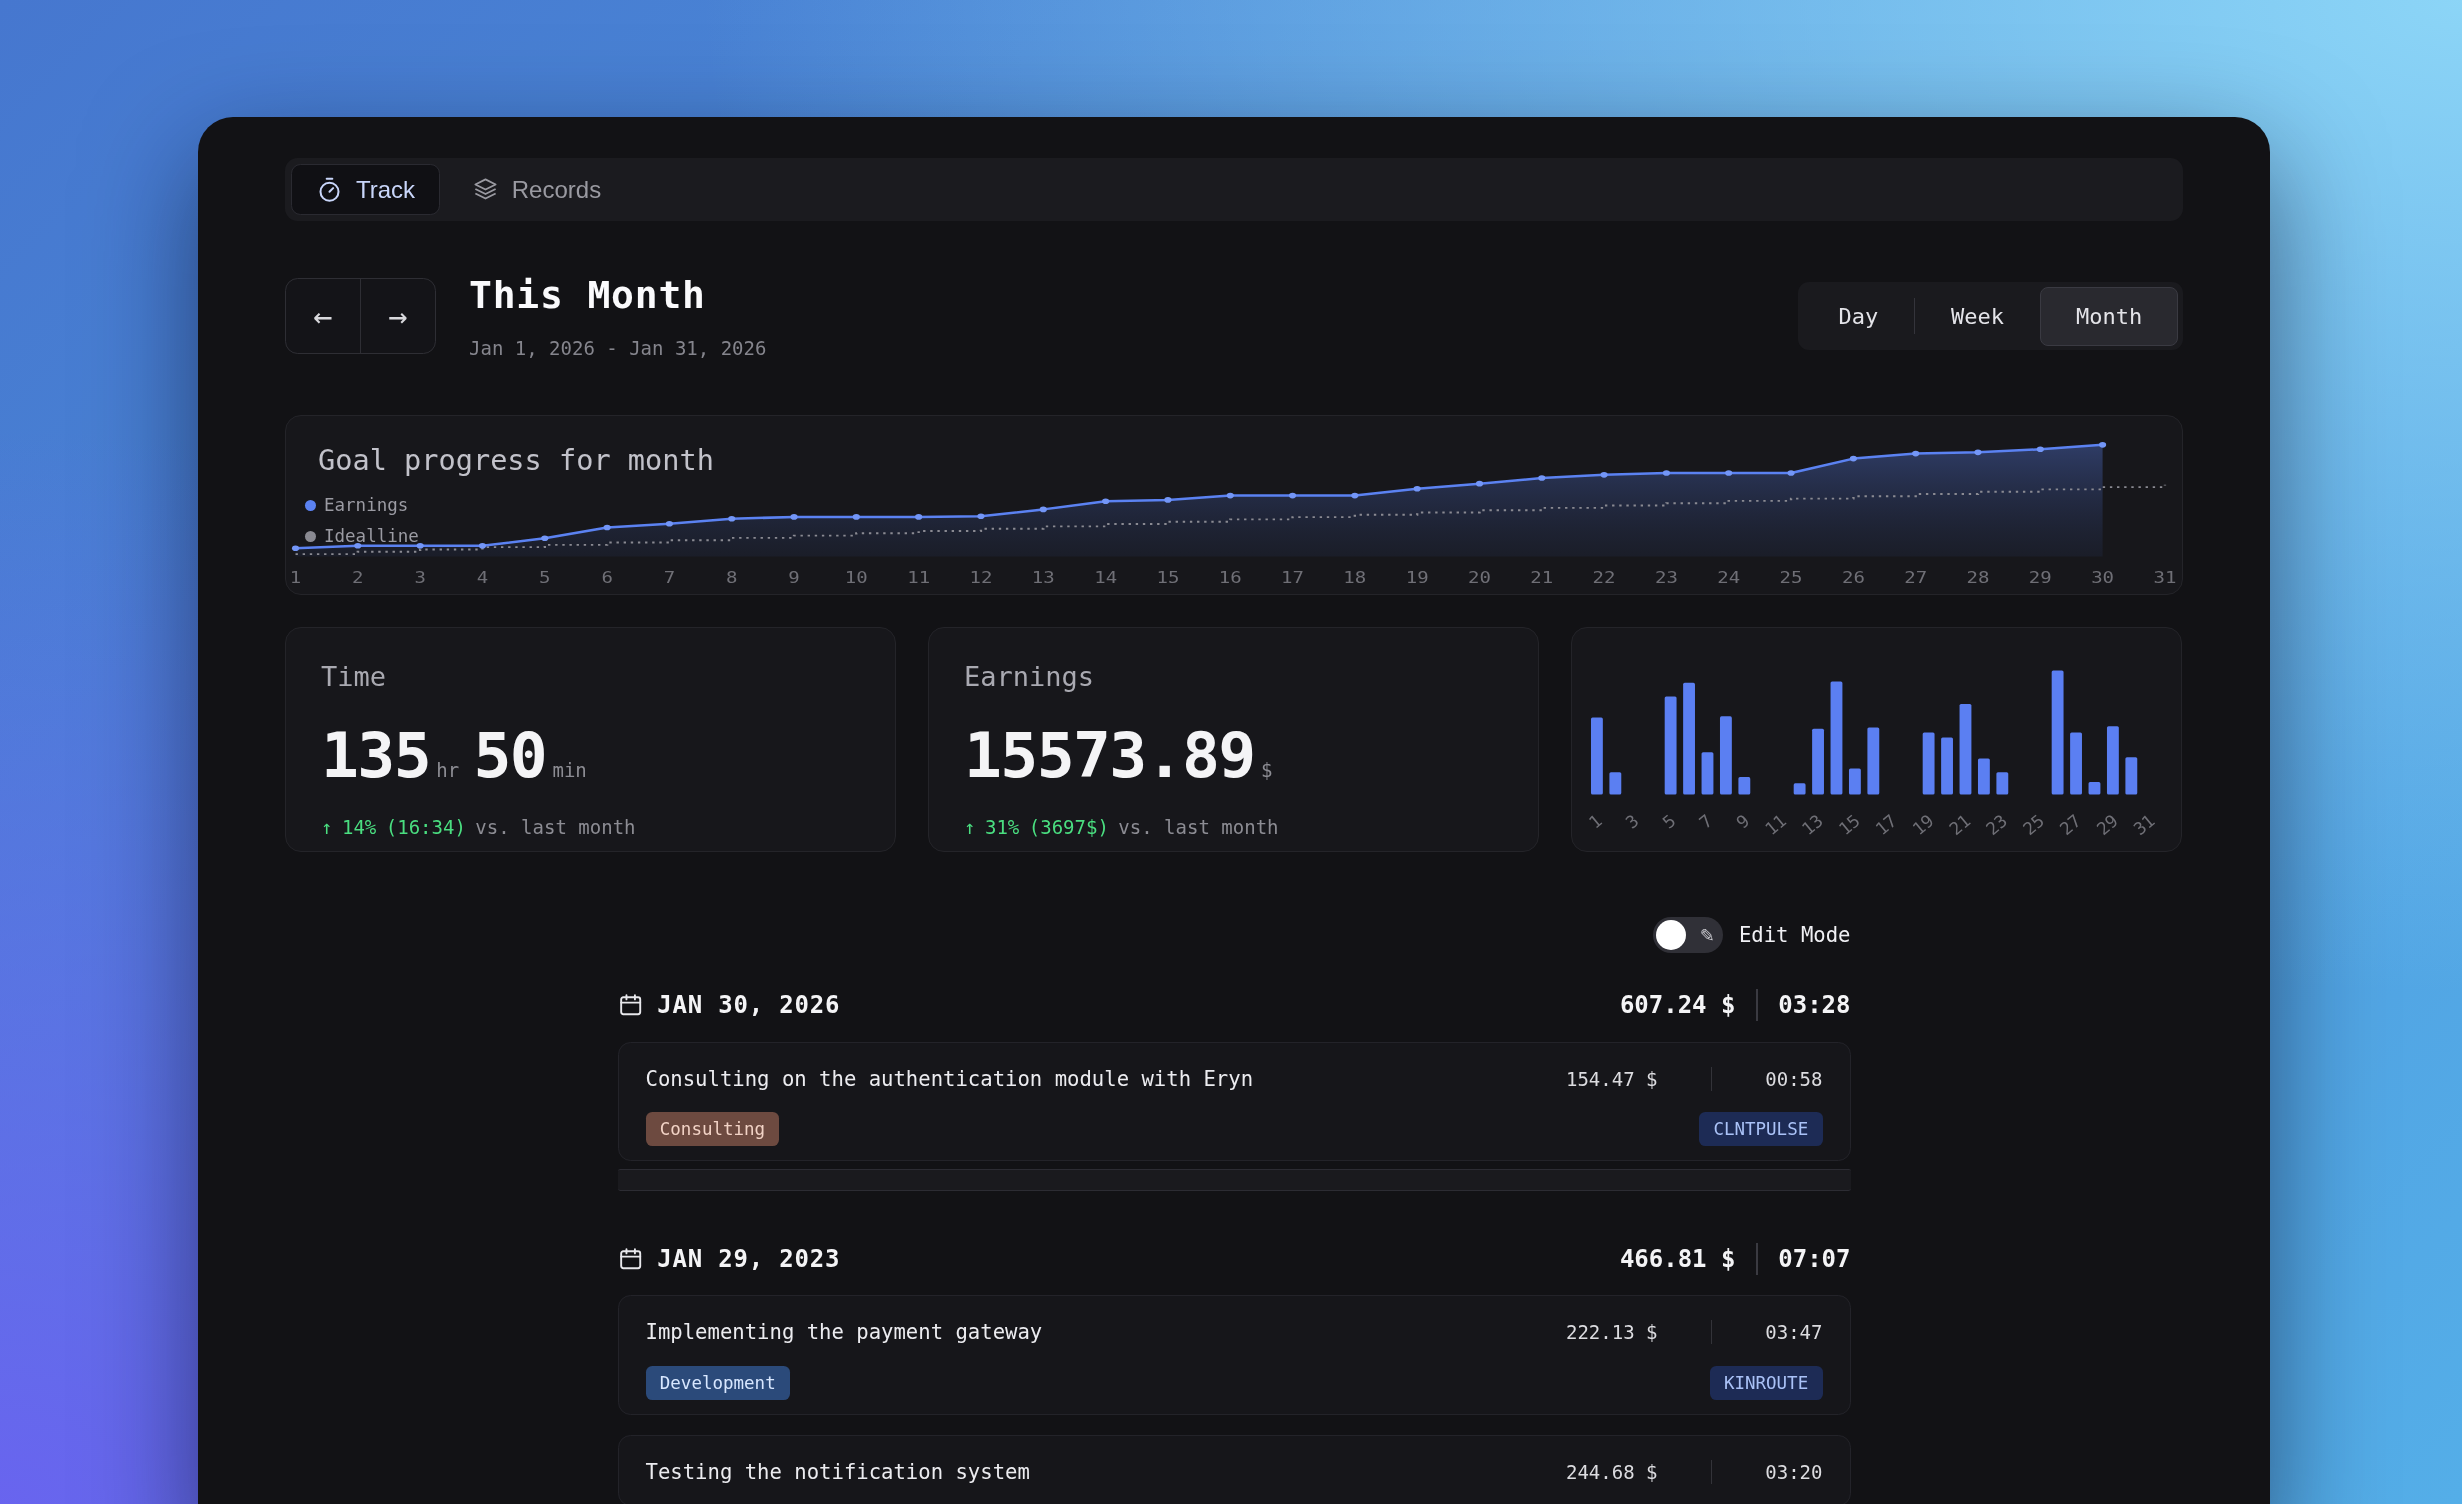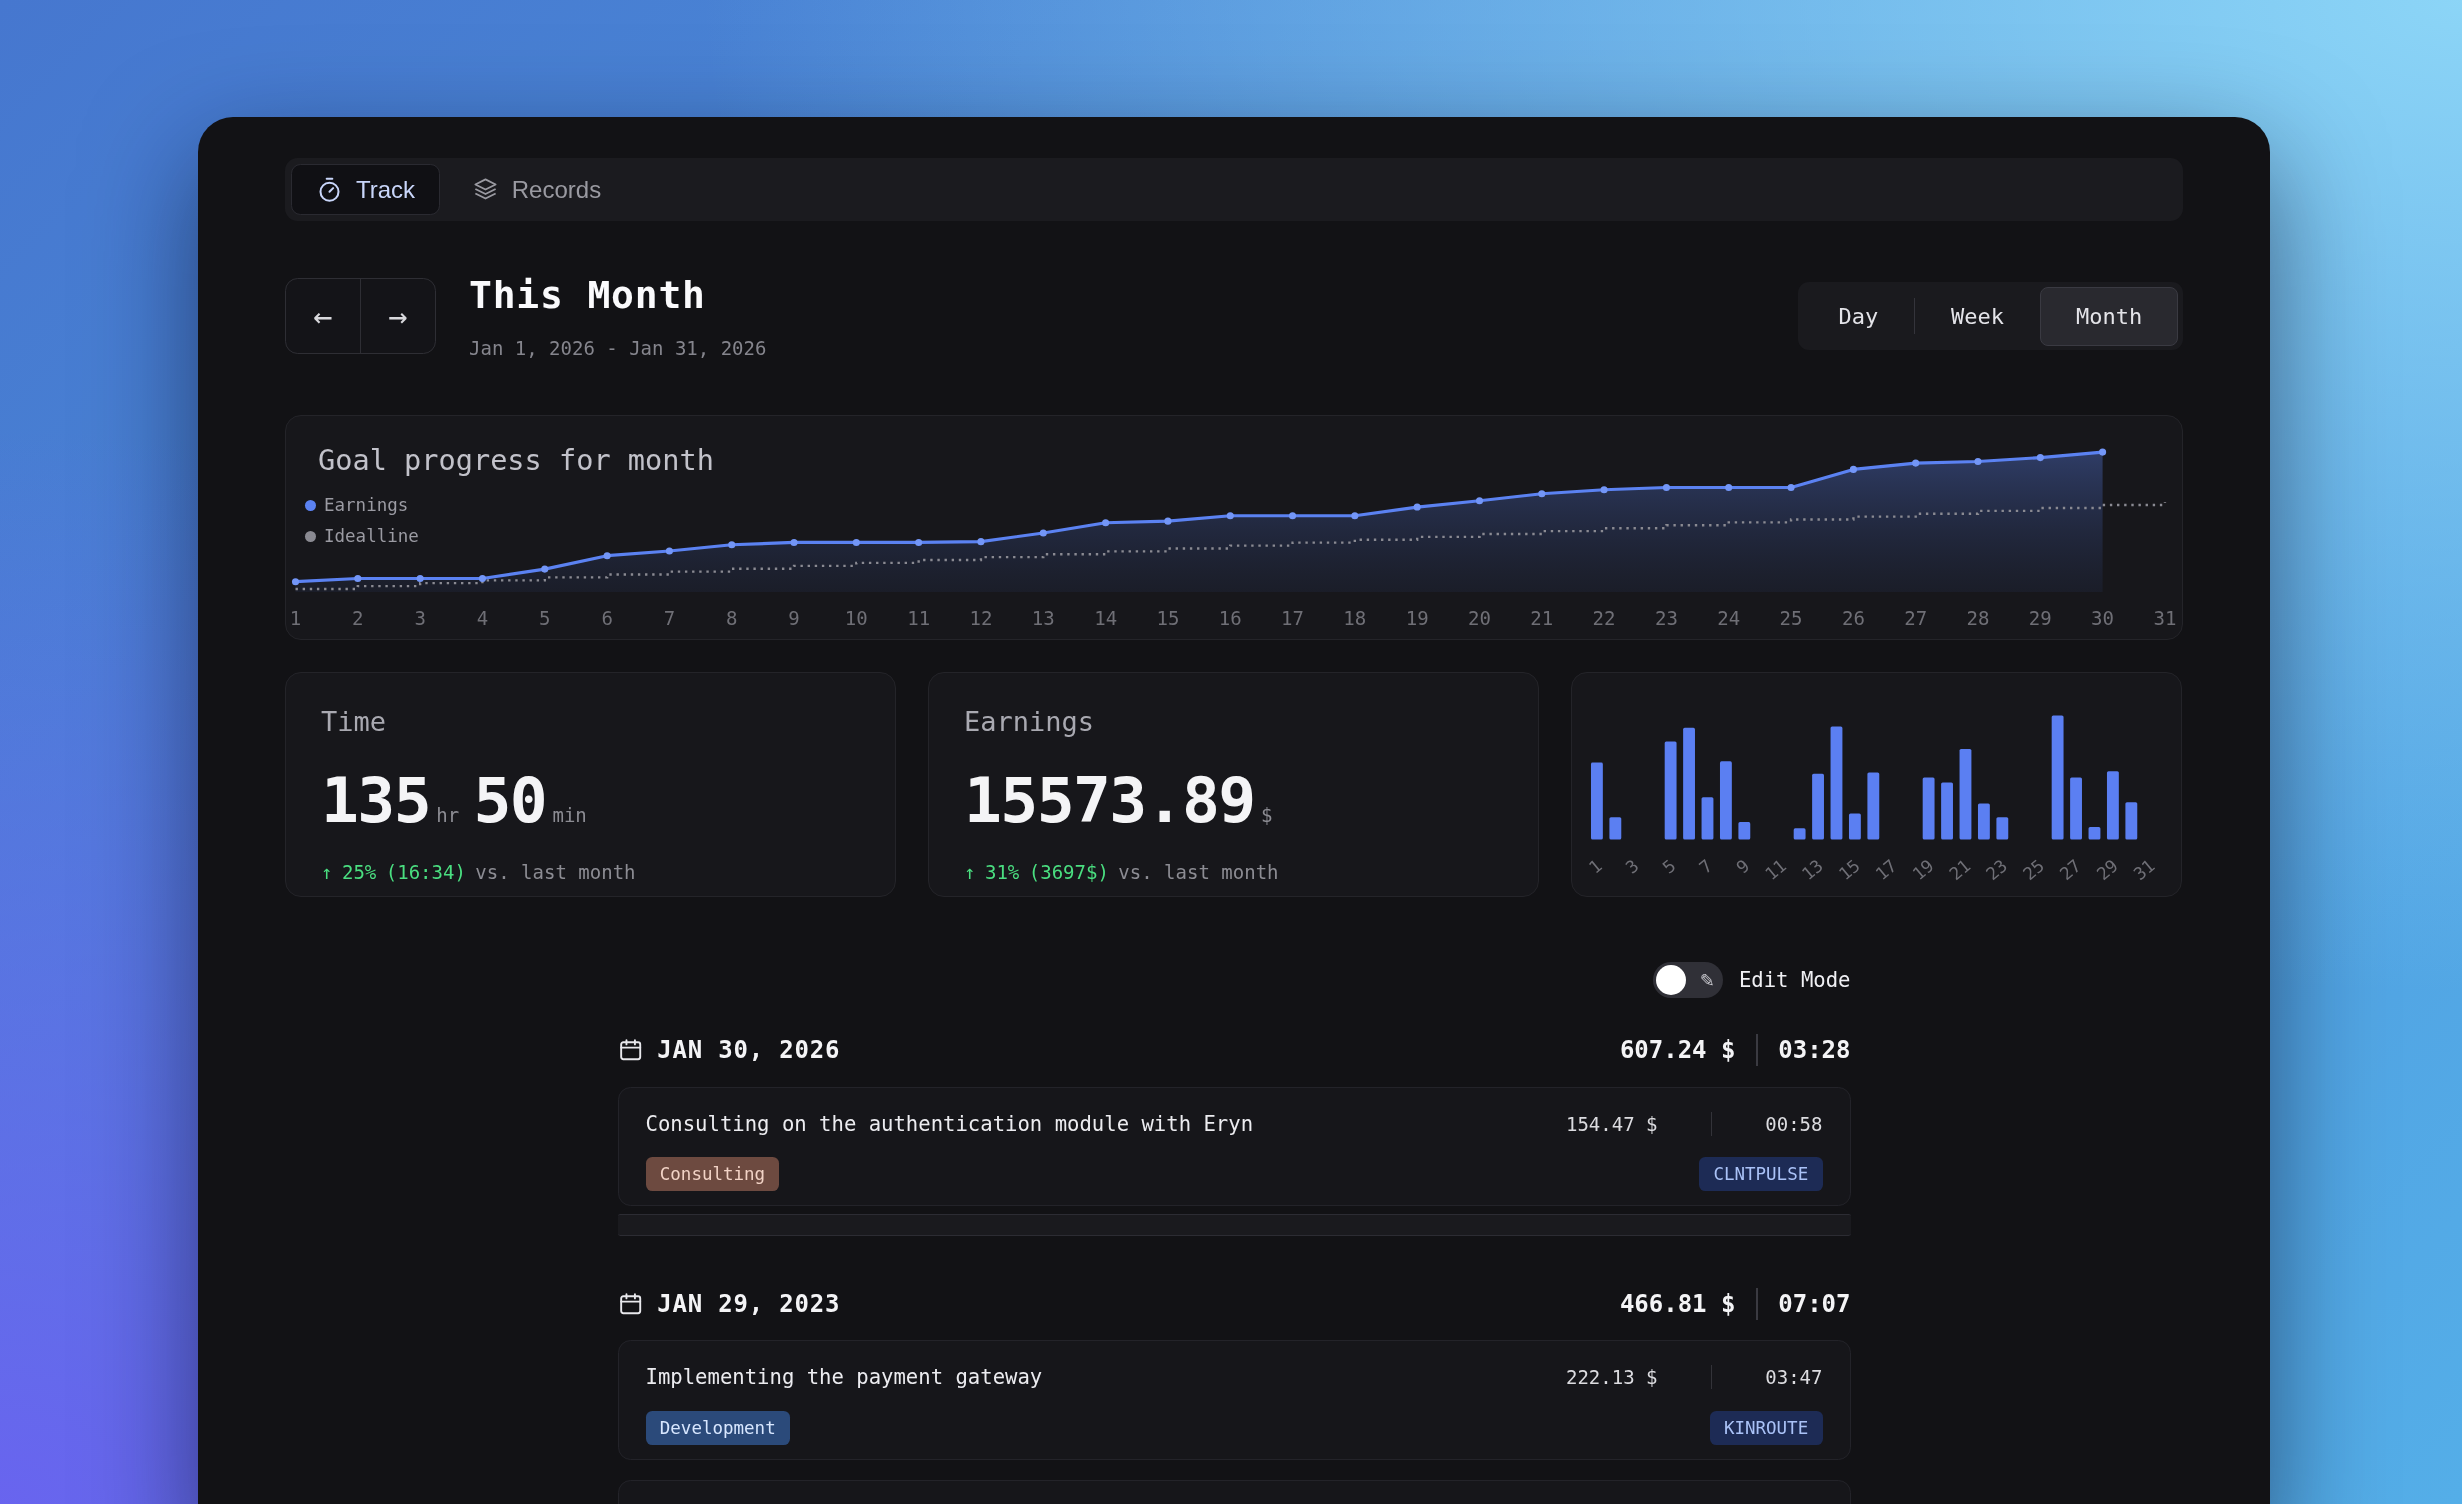--- a/index.html
+++ b/index.html
@@ -59,21 +59,21 @@
     background: transparent; font-family: "DejaVu Sans Mono", monospace; cursor: pointer;
   }
   .range-btn.active { background: #29292f; border-color: #3a3a42; }
   .range-div { width: 0.8px; height: 36px; background: #34343b; }
 
   
   .card {
     background: #17171b; border: 0.8px solid #242429; border-radius: 16px;
     position: relative; overflow: hidden;
   }
-  .goal-card { margin-top: 56px; height: 225px; }
+  .goal-card { margin-top: 56px; height: 180px; }
   .goal-title { position: absolute; left: 32px; top: 27px; font-size: 28.6px; color: #c2c2ca; z-index: 2; }
   .legend { position: absolute; left: 19px; top: 79px; z-index: 2; }
   .legend-item { display: flex; align-items: center; gap: 8px; margin-bottom: 11px; }
   .legend-dot { width: 11px; height: 11px; border-radius: 50%; }
   .legend-label { font-size: 17.5px; color: #9b9ba3; }
   .goal-card svg { position: absolute; inset: 0; width: 100%; height: 100%; }
 
   .stats-row { margin-top: 32px; display: flex; gap: 32px; }
   .stat-card { width: 611px; height: 225px; padding: 33px 35px; }
   .stat-label { font-size: 27px; color: #a9a9b1; }
@@ -256,21 +256,21 @@
         <section class="card stat-card">
           <div class="stat-label">Time</div>
           <div class="stat-value-row">
             <span class="stat-big">135</span>
             <span class="stat-unit">hr</span>
             <span class="stat-big">50</span>
             <span class="stat-unit">min</span>
           </div>
           <div class="stat-delta-row">
             <span class="delta-green">↑</span>
-            <span class="delta-green">25%</span>
+            <span class="delta-green">14%</span>
             <span class="delta-green">(16:34)</span>
             <span>vs. last month</span>
           </div>
         </section>
 
         <section class="card stat-card">
           <div class="stat-label">Earnings</div>
           <div class="stat-value-row">
             <span class="stat-big">15573.89</span>
             <span class="stat-unit">$</span>

